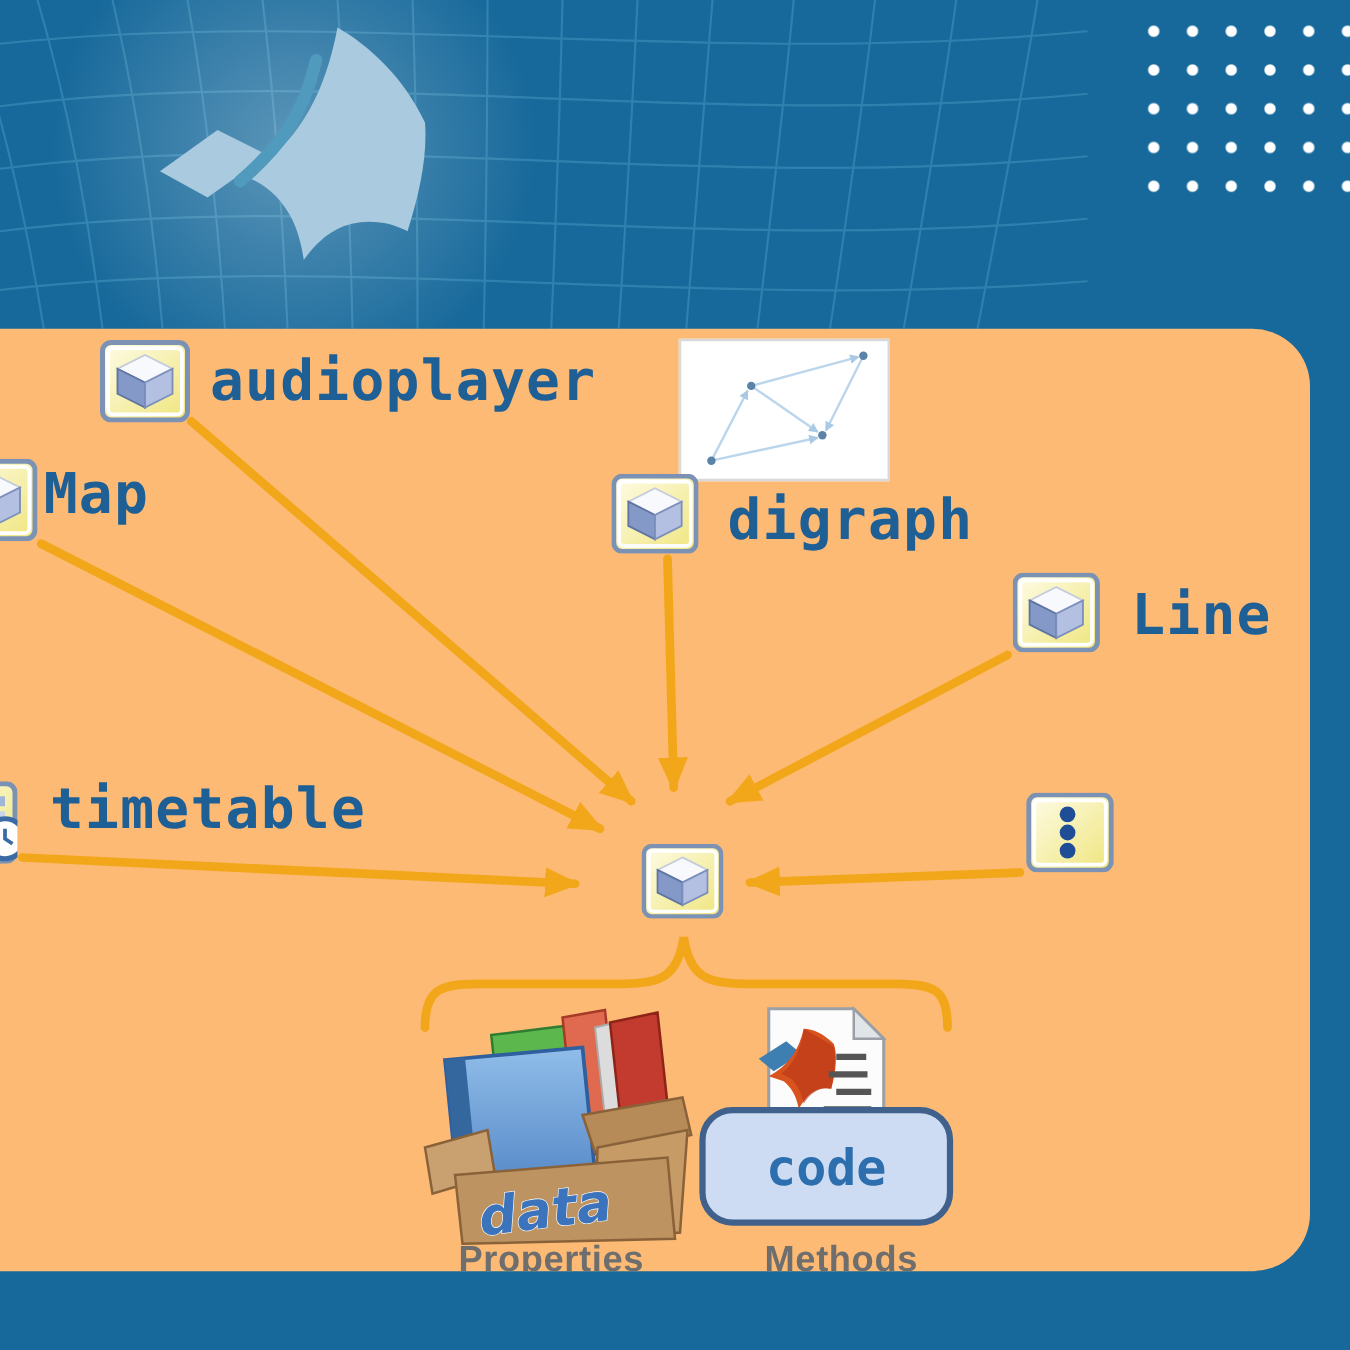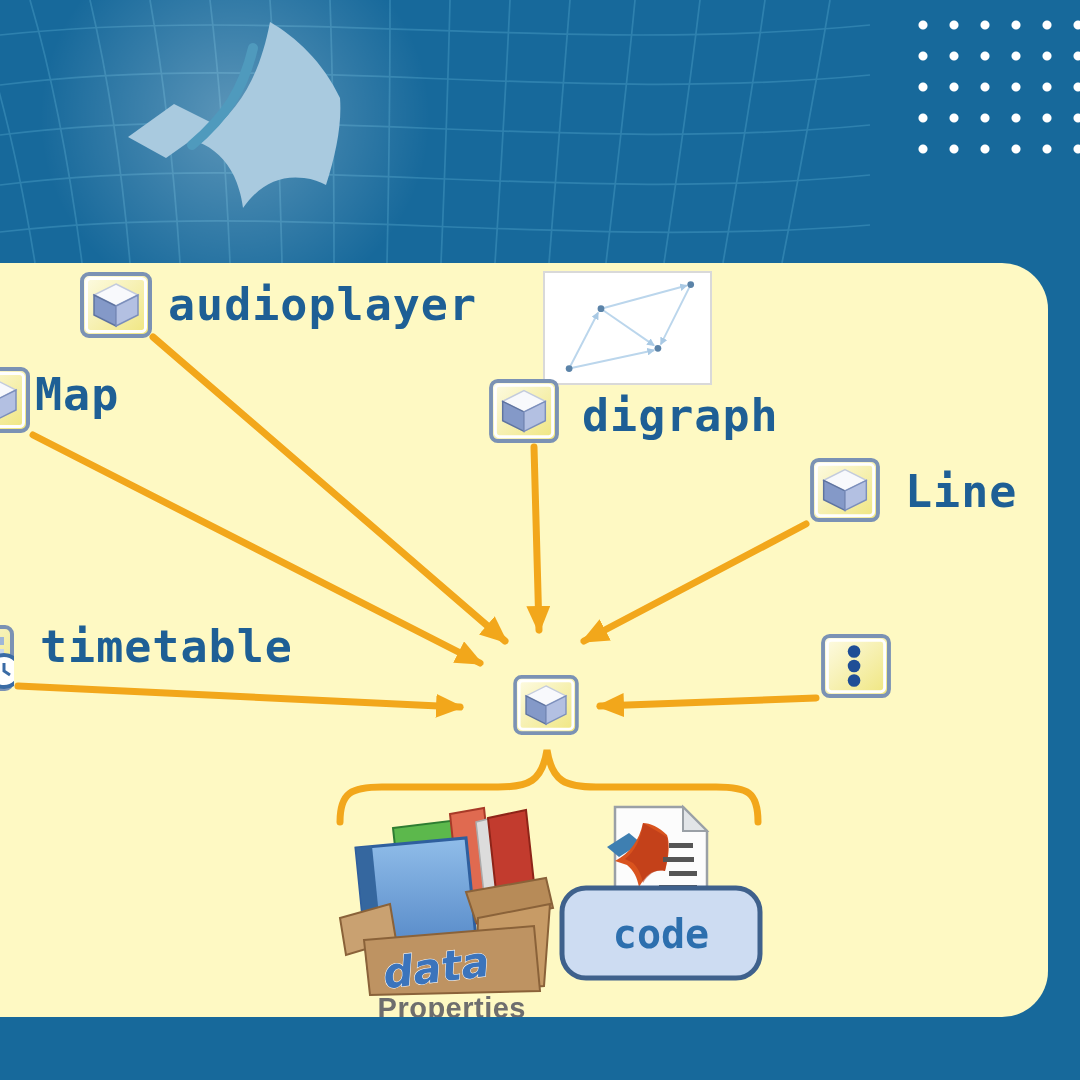--- a/index.html
+++ b/index.html
@@ -9,32 +9,32 @@
     font-family:"DejaVu Sans Mono", monospace;
   }
   .bg-svg{position:absolute;left:0;top:0;}
   .dots{
     position:absolute;left:915px;top:17px;width:166px;height:152px;
     background-image:radial-gradient(circle at 8px 8px,#ffffff 4px,rgba(255,255,255,0) 5px);
     background-size:31px 31px;
   }
   .panel{
     position:absolute;left:0;top:263px;width:1048px;height:754px;
-    background:#fef9c3;border-radius:0 46px 46px 0;overflow:hidden;
+    background:#fdba74;border-radius:0 46px 46px 0;overflow:hidden;
   }
   .abs{position:absolute;}
   .cube-icon{display:block;}
   .cls-label{
     position:absolute;
     font-family:"DejaVu Sans Mono", monospace;
     font-weight:bold;font-size:45px;line-height:52px;color:#1E5F95;
     white-space:nowrap;letter-spacing:1px;
   }
   .caption{
-    position:absolute;width:170px;text-align:right;
+    position:absolute;width:170px;text-align:center;
     font-family:"Liberation Sans", sans-serif;font-weight:bold;
     font-size:29px;color:#6E6E6E;letter-spacing:0.5px;
   }
   .digraph-plot{
     position:absolute;left:543px;top:8px;width:169px;height:114px;
     background:#ffffff;border:2px solid #d9d9d9;box-sizing:border-box;
   }
   .arrow-layer{position:absolute;left:0;top:0;width:1048px;height:754px;pointer-events:none;}
 </style>
 </head>
@@ -216,15 +216,16 @@
         <rect x="114" y="40" width="24" height="5"></rect>
         <rect x="108" y="54" width="31" height="5"></rect>
         <rect x="114" y="68" width="28" height="5"></rect>
         <rect x="104" y="82" width="38" height="6"></rect>
       </g>
       <rect x="7" y="85" width="198" height="90" rx="24" fill="#CDDCF2" stroke="#3F618C" stroke-width="5"></rect>
       <text x="106" y="145" text-anchor="middle" font-family="DejaVu Sans Mono, monospace" font-weight="bold" font-size="40" fill="#2D6FAE">code</text>
     </svg>
 
     <span class="caption" style="left:356px;top:729px">Properties</span>
+    <span class="caption" style="left:588px;top:729px">Methods</span>
   </div>
 
 </div>
 
 </body></html>

